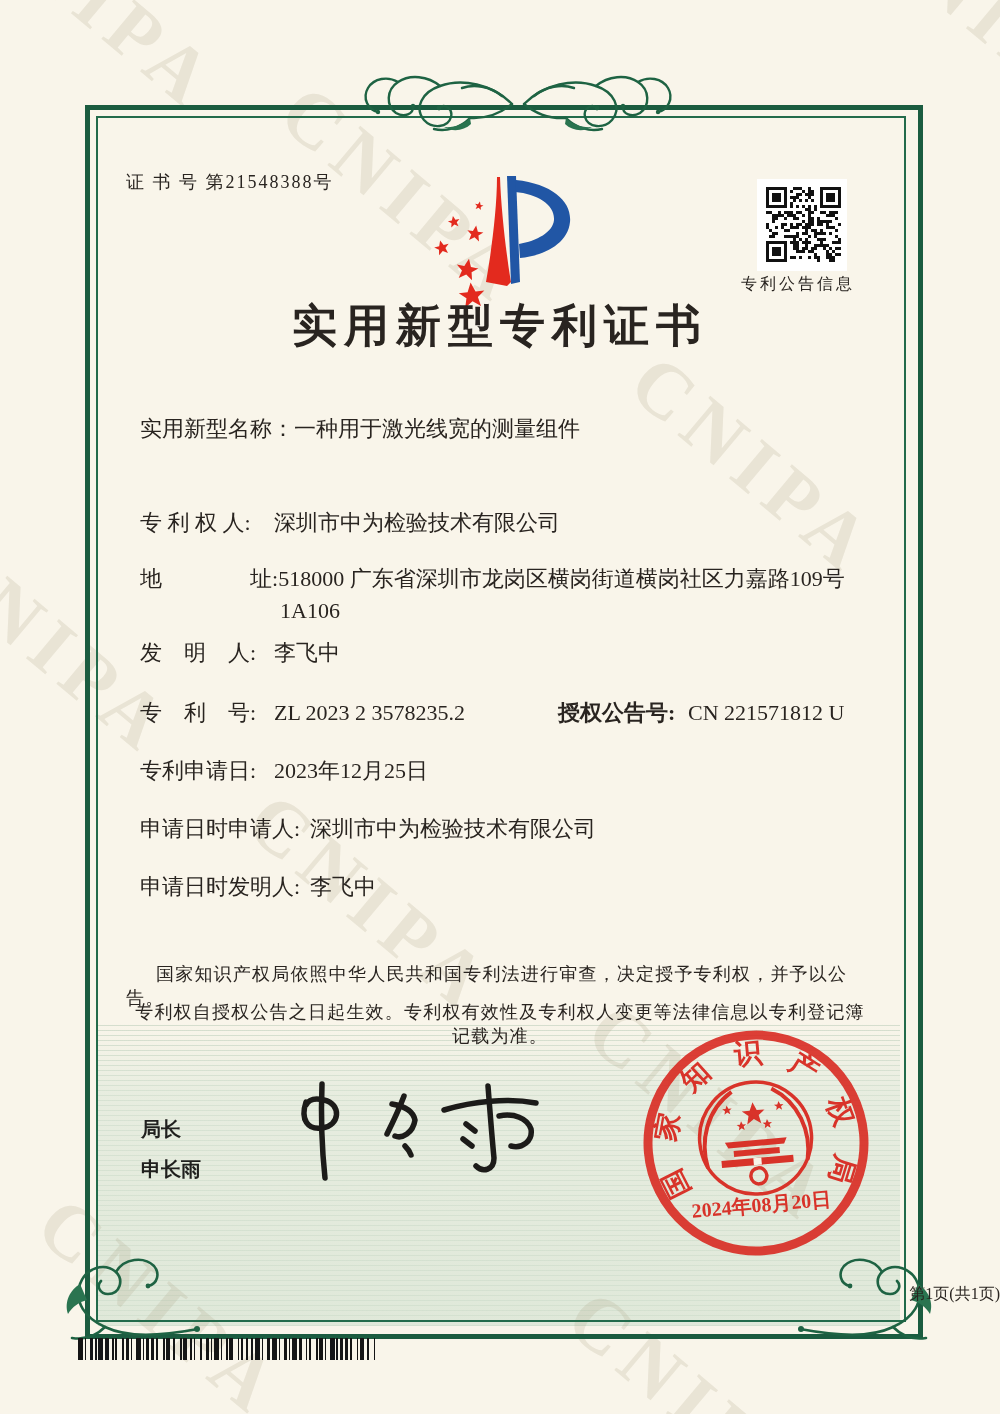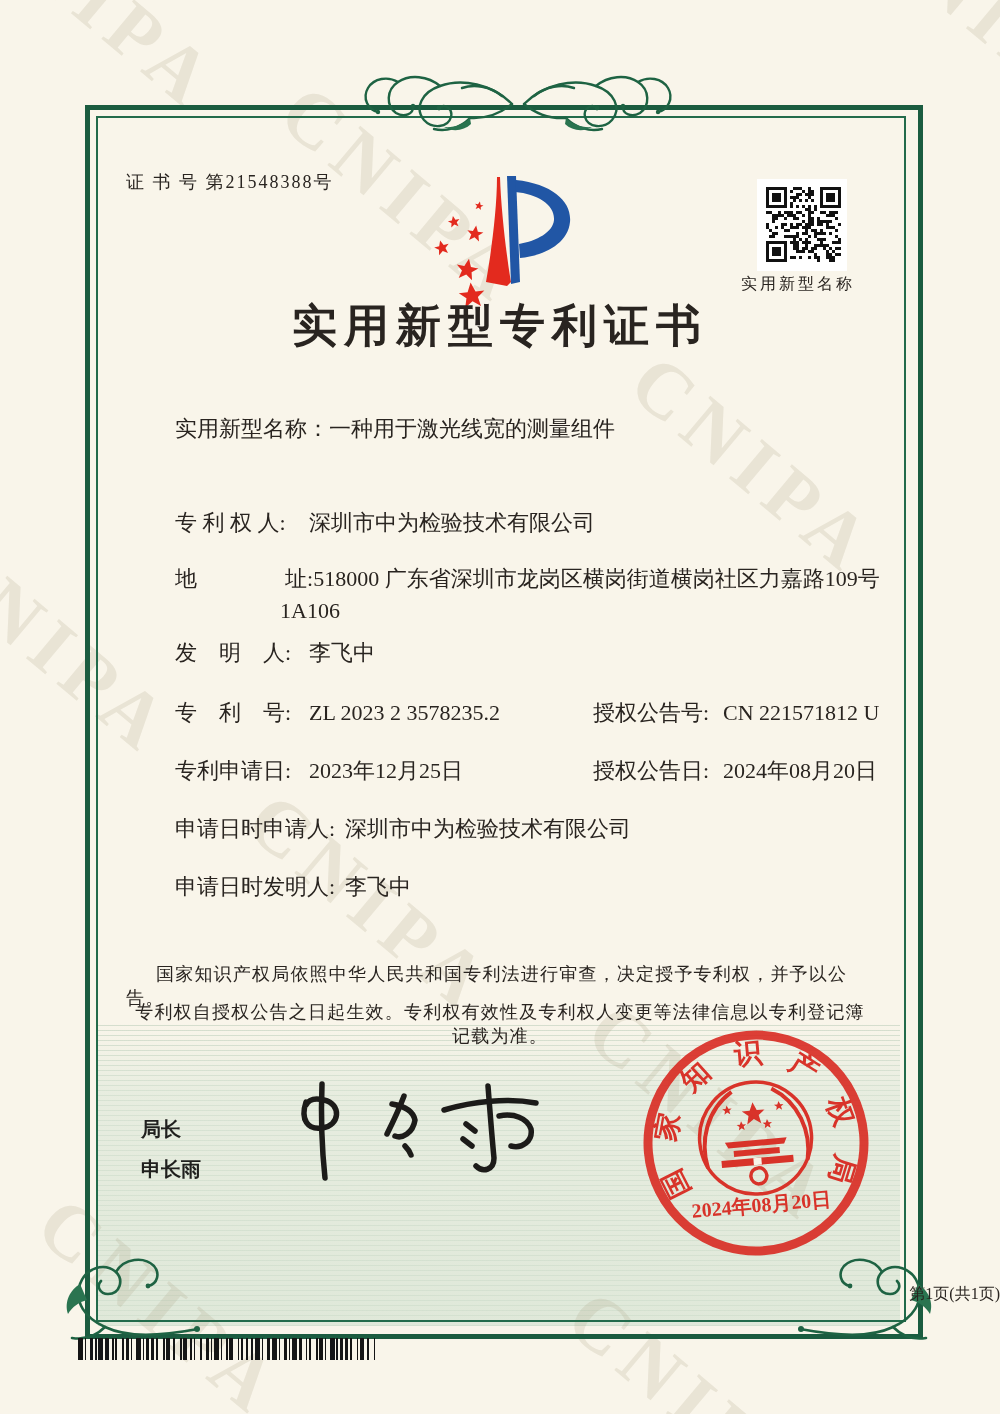--- a/index.html
+++ b/index.html
@@ -33,25 +33,25 @@
   
   .certno{position:absolute;left:126px;top:170px;font-size:18px;letter-spacing:2px;z-index:5;}
   .logo{position:absolute;left:423px;top:170px;z-index:5;}
   .qrbox{position:absolute;left:757px;top:179px;width:90px;height:92px;background:#ffffff;z-index:5;}
   .qr{position:absolute;left:766px;top:187px;z-index:6;}
   .qrlabel{position:absolute;left:741px;top:274px;font-size:16px;letter-spacing:3px;z-index:5;}
   .title{position:absolute;left:0;top:296px;width:100%;text-align:center;
     font-size:45px;font-weight:bold;letter-spacing:7px;z-index:5;}
   
   .row{position:absolute;left:140px;font-size:22px;white-space:nowrap;z-index:5;}
-  .row .lbl{display:inline-block;min-width:134px;margin-left:35px;}
+  .row .lbl{display:inline-block;min-width:134px;}
   .row .val{white-space:nowrap;}
   .row .val2{position:absolute;left:140px;top:34px;}
   .row2{left:558px;}
-  .row2 .lbl{min-width:130px;}
+  .row2 .lbl{min-width:130px;font-weight:bold;}
   
   .legal{position:absolute;left:126px;width:748px;font-size:18px;letter-spacing:1.2px;z-index:5;}
   .legal.l1{top:962px;text-indent:30px;}
   .legal.l2{top:1000px;text-align:center;}
   
   .commish{position:absolute;left:141px;z-index:5;
     font-family:"Liberation Sans","DejaVu Sans",sans-serif;font-size:20px;font-weight:600;color:#20201e;}
   .sig{position:absolute;left:292px;top:1078px;z-index:5;}
   
   .seal{position:absolute;left:633px;top:1020px;z-index:6;transform:rotate(-5deg);opacity:.93;}
@@ -332,21 +332,21 @@
       <rect x="0" y="0" width="21" height="21" fill="#111"></rect>
       <rect x="3" y="3" width="15" height="15" fill="#fff"></rect>
       <rect x="6" y="6" width="9" height="9" fill="#111"></rect>
       <rect x="54" y="0" width="21" height="21" fill="#111"></rect>
       <rect x="57" y="3" width="15" height="15" fill="#fff"></rect>
       <rect x="60" y="6" width="9" height="9" fill="#111"></rect>
       <rect x="0" y="54" width="21" height="21" fill="#111"></rect>
       <rect x="3" y="57" width="15" height="15" fill="#fff"></rect>
       <rect x="6" y="60" width="9" height="9" fill="#111"></rect>
     </svg>
-  <div class="qrlabel">实用新型名称</div>
+  <div class="qrlabel">专利公告信息</div>
 
   <div class="title">实用新型专利证书</div>
 
   <div class="row" style="top:414px">
     <span class="lbl">实用新型名称：</span><span class="val">一种用于激光线宽的测量组件</span>
   </div>
   <div class="row" style="top:508px">
     <span class="lbl">专 利 权 人:</span><span class="val">深圳市中为检验技术有限公司</span>
   </div>
   <div class="row" style="top:564px">
@@ -357,23 +357,20 @@
     <span class="lbl">发　明　人:</span><span class="val">李飞中</span>
   </div>
   <div class="row" style="top:698px">
     <span class="lbl">专　利　号:</span><span class="val">ZL 2023 2 3578235.2</span>
   </div>
   <div class="row row2" style="top:698px">
     <span class="lbl">授权公告号:</span><span class="val">CN 221571812 U</span>
   </div>
   <div class="row" style="top:756px">
     <span class="lbl">专利申请日:</span><span class="val">2023年12月25日</span>
-  </div>
-  <div class="row row2" style="top:756px">
-    <span class="lbl">授权公告日:</span><span class="val">2024年08月20日</span>
   </div>
   <div class="row" style="top:872px">
     <span class="lbl" style="min-width:170px">申请日时发明人:</span><span class="val">李飞中</span>
   </div>
   <div class="row" style="top:814px">
     <span class="lbl" style="min-width:170px">申请日时申请人:</span><span class="val">深圳市中为检验技术有限公司</span>
   </div>
 
   <div class="legal l1">国家知识产权局依照中华人民共和国专利法进行审查，决定授予专利权，并予以公告。</div>
   <div class="legal l2">专利权自授权公告之日起生效。专利权有效性及专利权人变更等法律信息以专利登记簿记载为准。</div>

